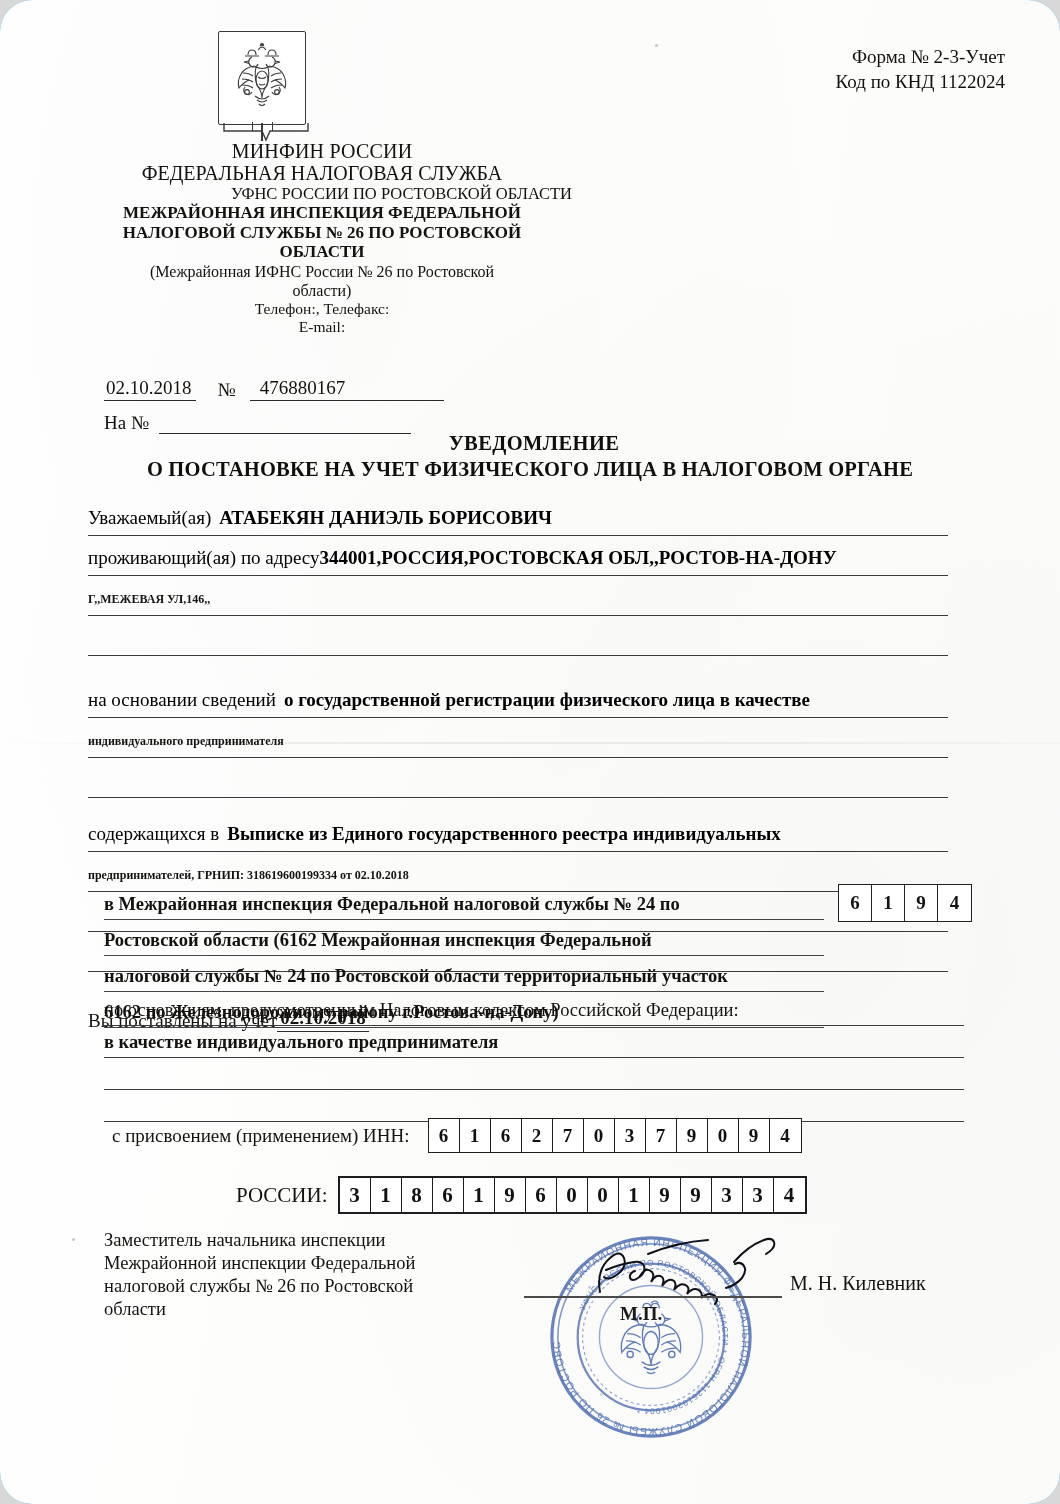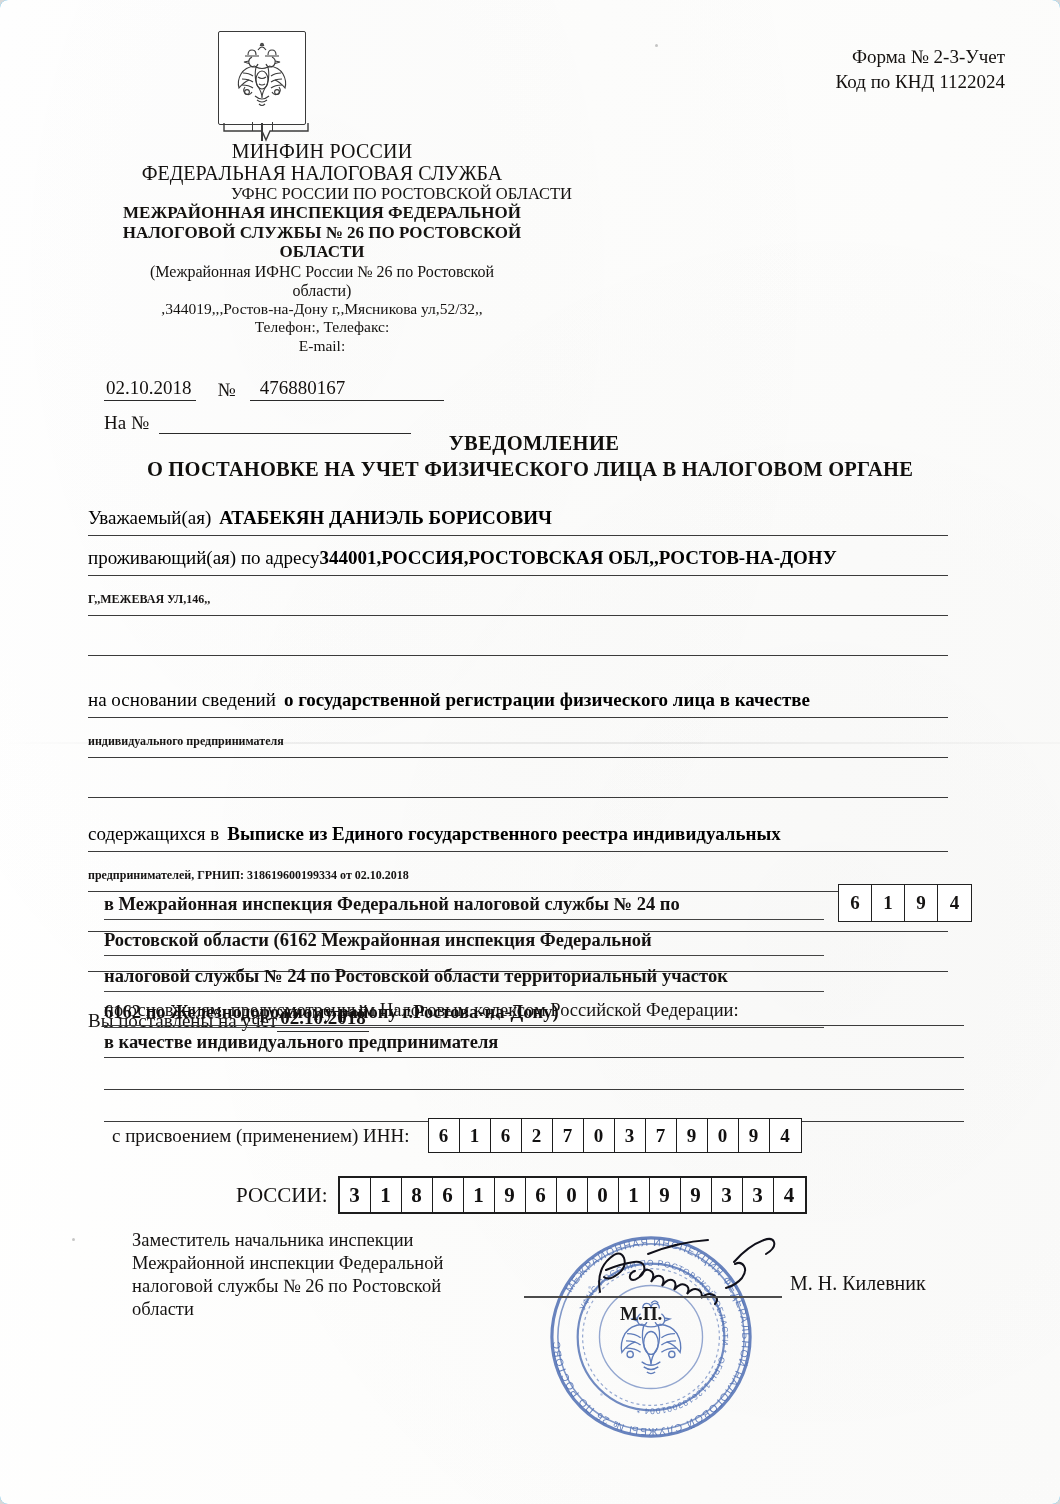--- a/index.html
+++ b/index.html
@@ -6,21 +6,21 @@
   html,body{margin:0;padding:0;background:#d8d8d8;}
   body{
     font-family:"Liberation Serif", serif;
     -webkit-font-smoothing:antialiased;
   }
   .page{
     position:relative;
     width:1060px;
     height:1504px;
     background:#0ea5e9;
-    border-radius:8px;
+    border-radius:32px;
     overflow:hidden;
     box-sizing:border-box;
   }
   
   .paper-tint{
     position:absolute; inset:0;
     background:
       radial-gradient(ellipse at 30% 18%, rgba(0,0,0,0.012), rgba(0,0,0,0) 55%),
       radial-gradient(ellipse at 78% 62%, rgba(0,0,0,0.016), rgba(0,0,0,0) 60%),
       linear-gradient(100deg, #ffffff 0%, #fdfdfc 45%, #fbfbfa 100%);
@@ -167,21 +167,21 @@
   .ogrnip-row{
     position:absolute;left:236px;top:1176px;display:flex;align-items:center;
   }
   .ogrnip-row .cap{font-size:21px;color:#151312;}
   .ogrnip-row .digitbox{margin-left:10px;border-width:2px;}
   .ogrnip-row .digitbox .d{width:31px;height:34px;font-size:21px;}
 
   
   .sigtitle{
     position:absolute;left:104px;top:1229px;width:420px;
-    font-size:18.5px;line-height:23px;color:#151312;margin-left:28px;
+    font-size:18.5px;line-height:23px;color:#151312;
   }
   .signer{
     position:absolute;left:790px;top:1272px;font-size:20px;color:#151312;white-space:nowrap;
   }
   .sigline{
     position:absolute;left:524px;top:1296px;width:258px;height:1.6px;background:#4b4b4b;
   }
   .mp{
     position:absolute;left:620px;top:1303px;font-size:19px;font-weight:bold;color:#1b1b1b;
   }
@@ -251,21 +251,20 @@
 
     <div class="inst">
       <div class="l1">МИНФИН РОССИИ</div>
       <div class="l2">ФЕДЕРАЛЬНАЯ НАЛОГОВАЯ СЛУЖБА</div>
       <div class="l3">УФНС РОССИИ ПО РОСТОВСКОЙ ОБЛАСТИ</div>
       <div class="l4">МЕЖРАЙОННАЯ ИНСПЕКЦИЯ ФЕДЕРАЛЬНОЙ</div>
       <div class="l4">НАЛОГОВОЙ СЛУЖБЫ № 26 ПО РОСТОВСКОЙ</div>
       <div class="l4">ОБЛАСТИ</div>
       <div class="l5">(Межрайонная ИФНС России № 26 по Ростовской</div>
       <div class="l5">области)</div>
-      <div class="l6">,344019,,,Ростов-на-Дону г,,Мясникова ул,52/32,,</div>
       <div class="l7">Телефон:, Телефакс:</div>
       <div class="l7">E-mail:</div>
     </div>
 
     <div class="datenum">
       <div class="dn-row">
         <span class="dn-date">02.10.2018</span>
         <span class="dn-no">№</span>
         <span class="dn-val">476880167</span>
       </div>

